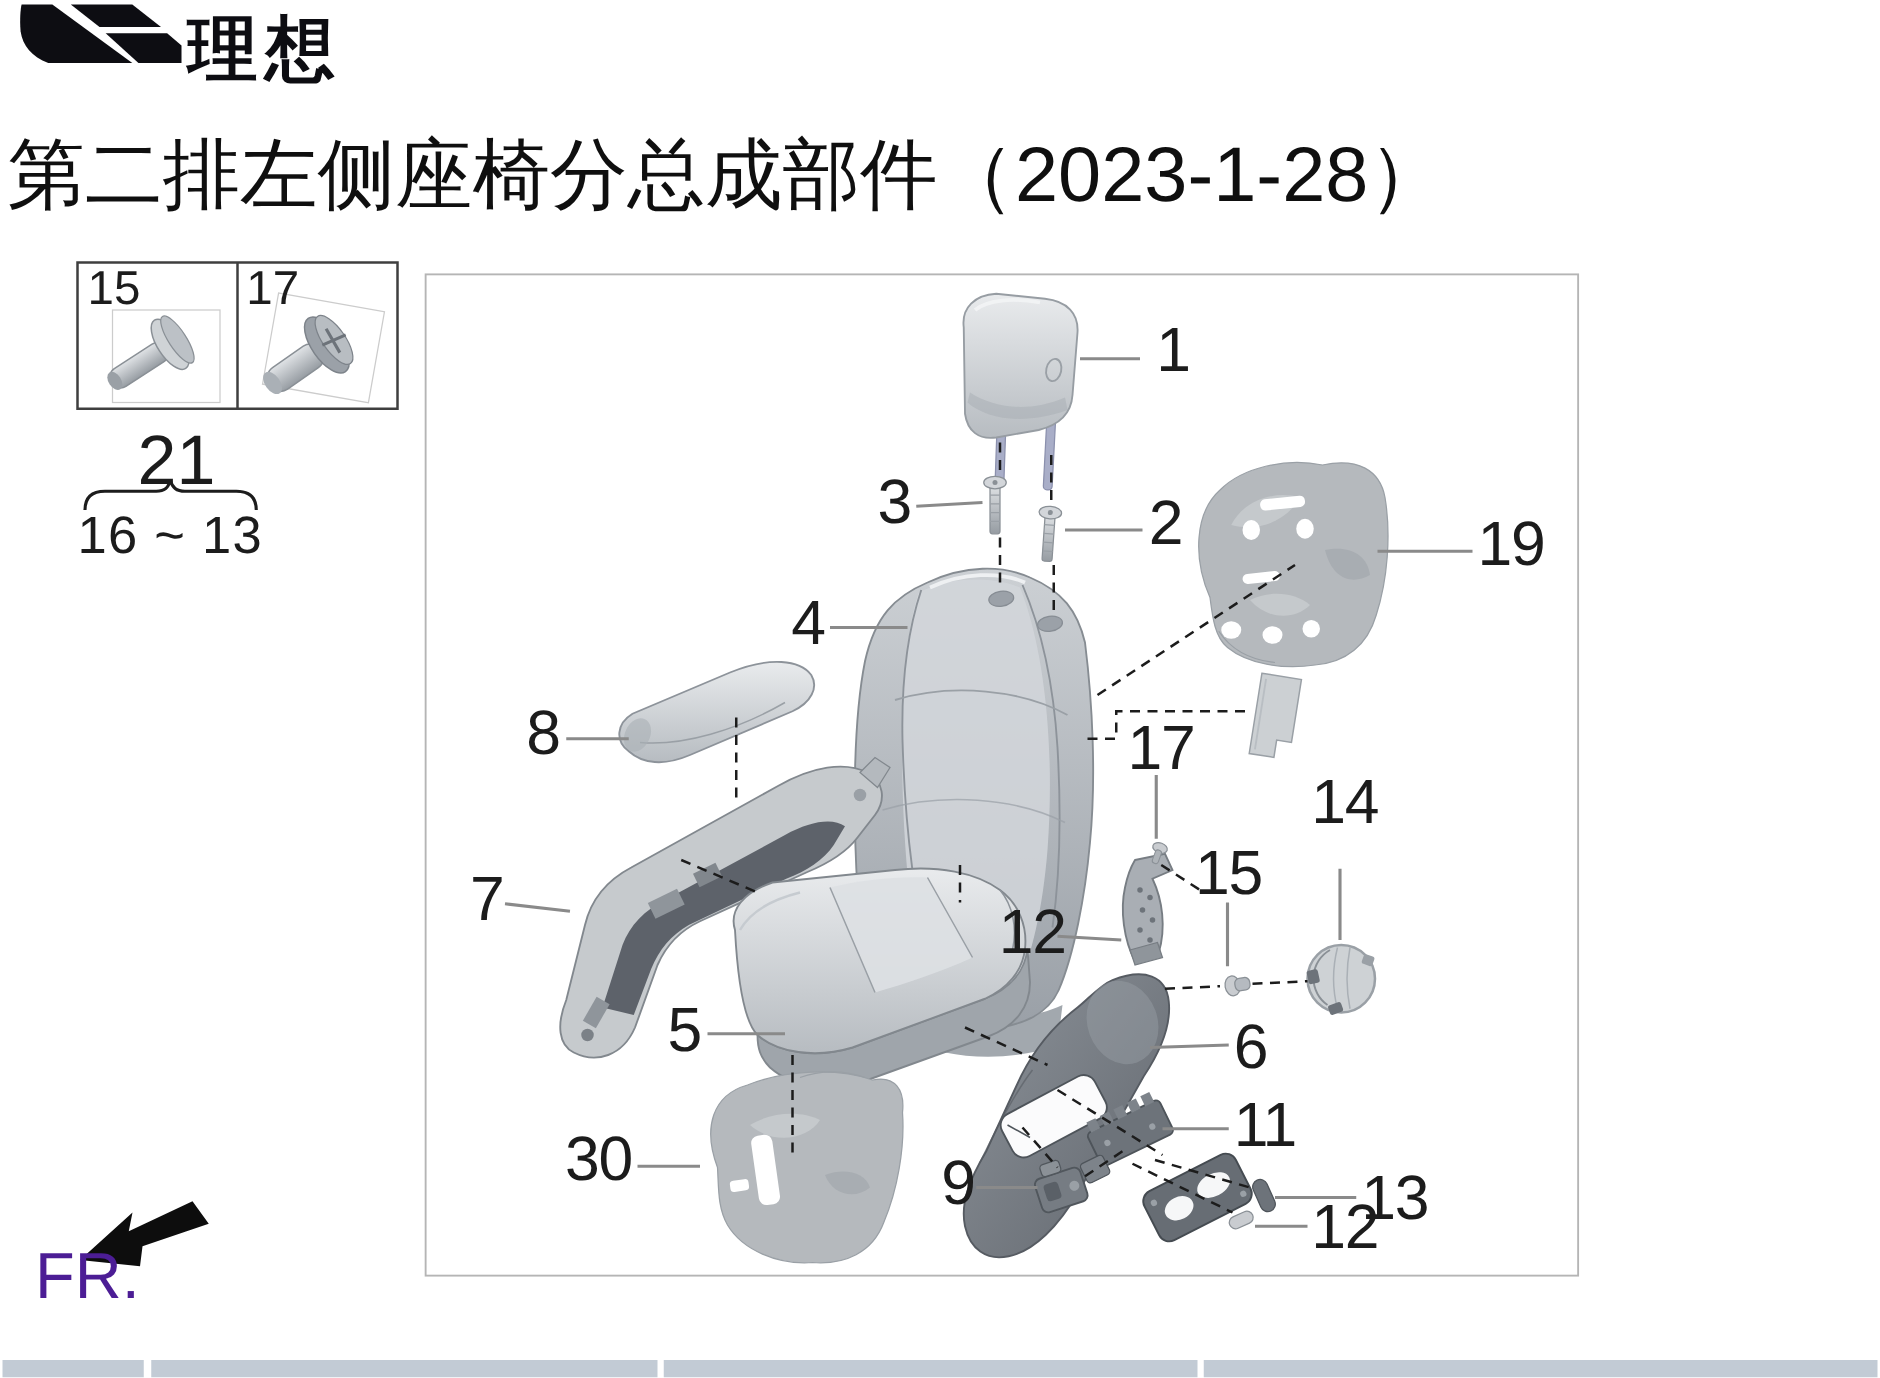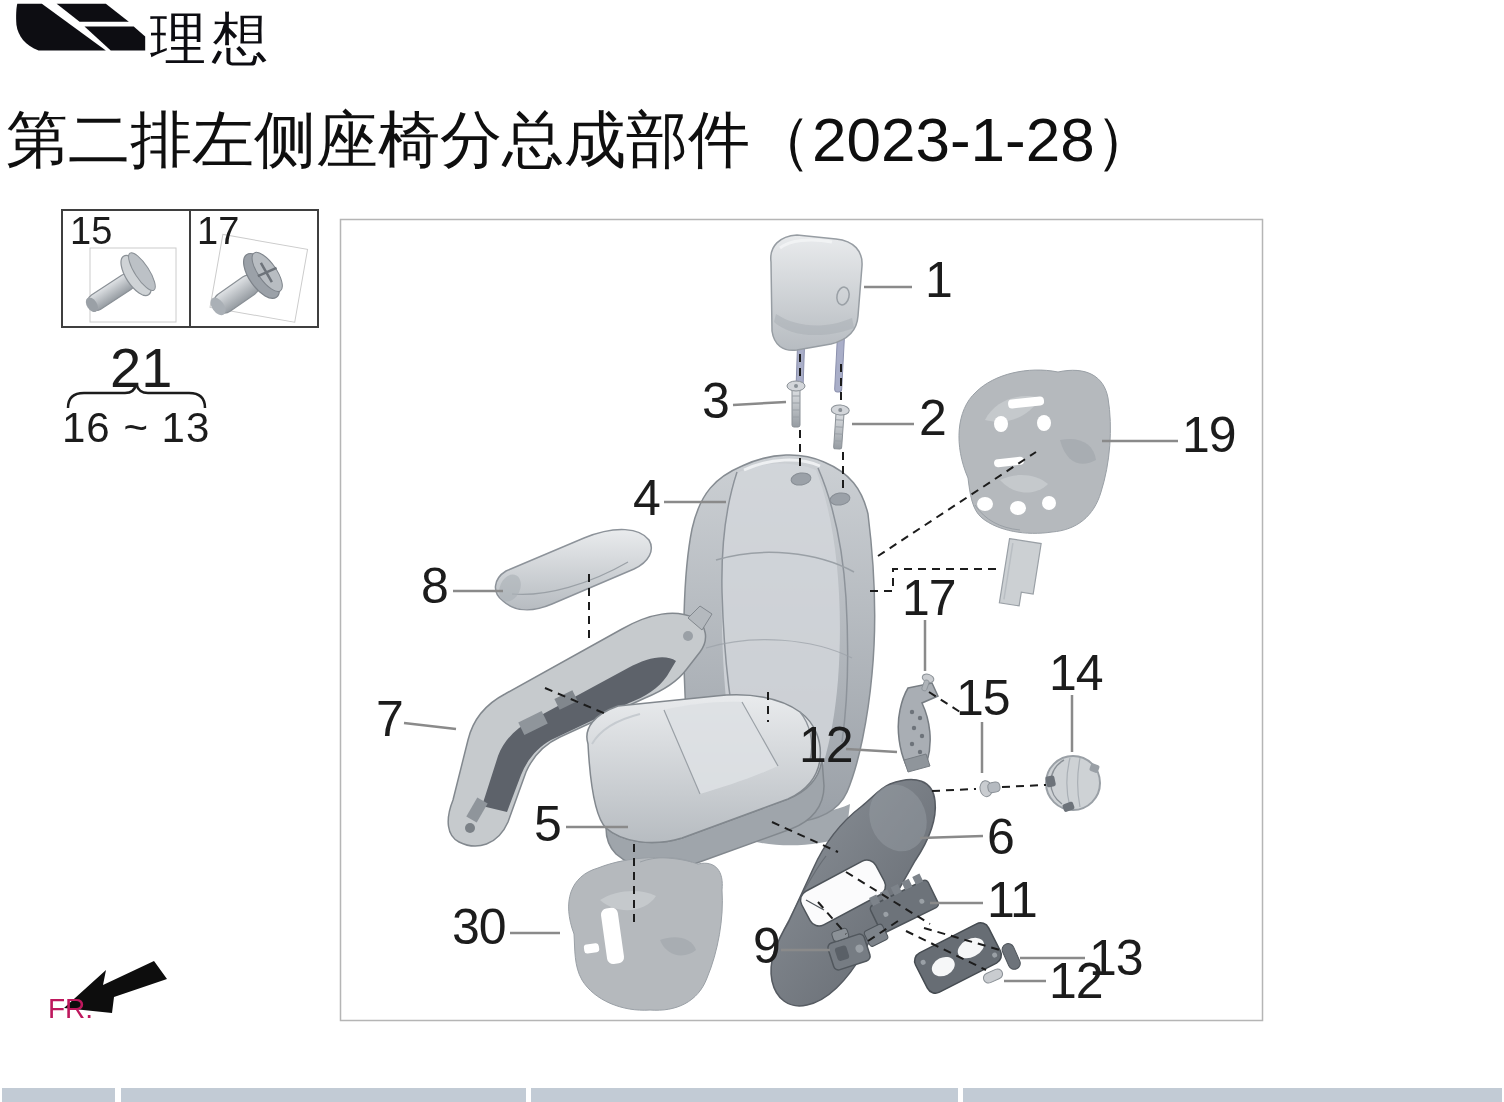--- a/index.html
+++ b/index.html
@@ -2,26 +2,26 @@
 <html><head>
 <meta charset="utf-8">
 <style>
   html,body{margin:0;padding:0}
   body{
     width:1504px;height:1102px;position:relative;background:#ffffff;
     font-family:"Liberation Sans",sans-serif;overflow:hidden;color:#1c1c1c;
   }
   .abs{position:absolute}
   #artwork{position:absolute;left:0;top:0;width:1504px;height:1102px}
-  .brand-text{left:150px;top:2px;font-size:56px;font-weight:400;letter-spacing:6px;color:#0d0d12}
+  .brand-text{left:150px;top:2px;font-size:56px;font-weight:700;letter-spacing:6px;color:#0d0d12}
   .page-title{left:6px;top:98px;font-size:62px;color:#0f0f0f;letter-spacing:0px;white-space:nowrap}
   .legend-num{font-size:38px;line-height:1;color:#1c1c1c}
   .group-label{left:110px;top:340px;font-size:56px;line-height:1}
   .group-range{left:62px;top:407px;font-size:42px;line-height:1;letter-spacing:1px;white-space:nowrap}
-  .fr-label{left:48px;top:995px;font-size:28px;line-height:1;color:#be185d}
+  .fr-label{left:28px;top:995px;font-size:52px;line-height:1;color:#4c1d95}
   .plabel{position:absolute;font-size:50px;line-height:1;color:#1c1c1c;letter-spacing:-1px;white-space:nowrap}
   .fcell{position:absolute;top:1088px;height:14px;background:#c2cbd5}
 </style>
 </head>
 <body>
 
 <svg id="artwork" viewBox="0 0 1504 1102" xmlns="http://www.w3.org/2000/svg">
   <defs>
     <linearGradient id="gLight" x1="0" y1="0" x2="0" y2="1">
       <stop offset="0" stop-color="#e9ebed"></stop>
@@ -304,21 +304,21 @@
 <div class="plabel" style="left:702px;top:376px">3</div>
 <div class="plabel" style="left:633px;top:473px">4</div>
 <div class="plabel" style="left:534px;top:799px">5</div>
 <div class="plabel" style="left:987px;top:812px">6</div>
 <div class="plabel" style="left:376px;top:694px">7</div>
 <div class="plabel" style="left:421px;top:561px">8</div>
 <div class="plabel" style="left:753px;top:921px">9</div>
 <div class="plabel" style="left:987px;top:875px">11</div>
 <div class="plabel" style="left:1049px;top:956px">12</div>
 <div class="plabel" style="left:1089px;top:933px">13</div>
-<div class="plabel" style="left:1049px;top:648px">14</div>
+<div class="plabel" style="left:1049px;top:616px">14</div>
 <div class="plabel" style="left:956px;top:673px">15</div>
 <div class="plabel" style="left:799px;top:720px">12</div>
 <div class="plabel" style="left:902px;top:573px">17</div>
 <div class="plabel" style="left:1182px;top:410px">19</div>
 <div class="plabel" style="left:452px;top:902px">30</div>
 
 <div class="fcell" style="left:2px;width:113px"></div>
 <div class="fcell" style="left:121px;width:405px"></div>
 <div class="fcell" style="left:531px;width:427px"></div>
 <div class="fcell" style="left:963px;width:539px"></div>

